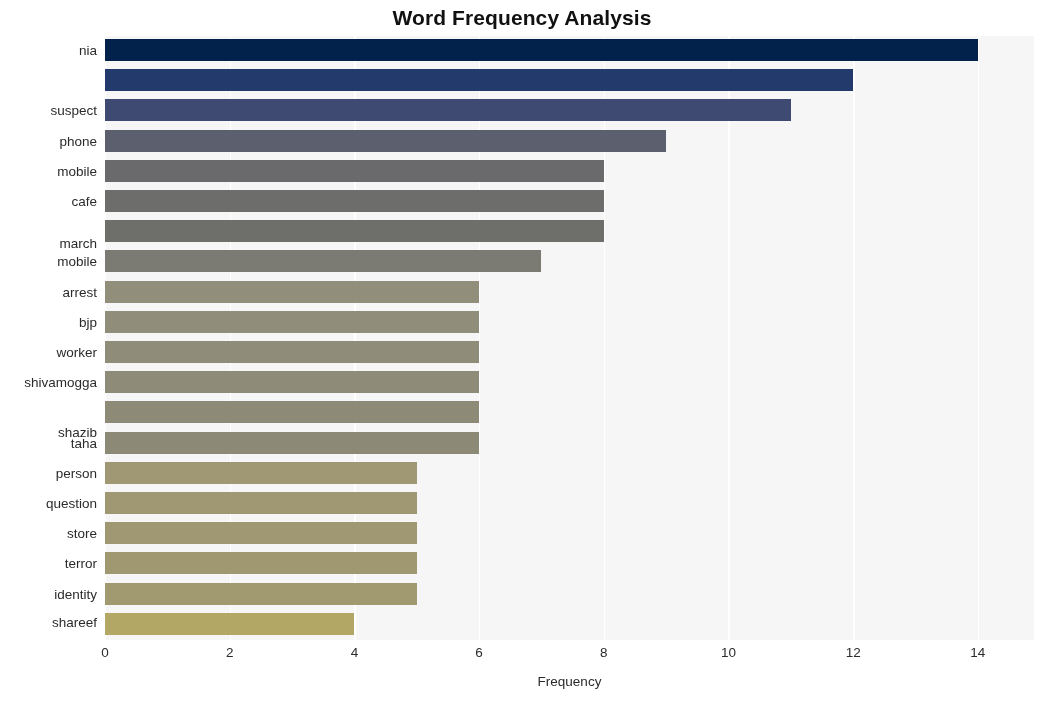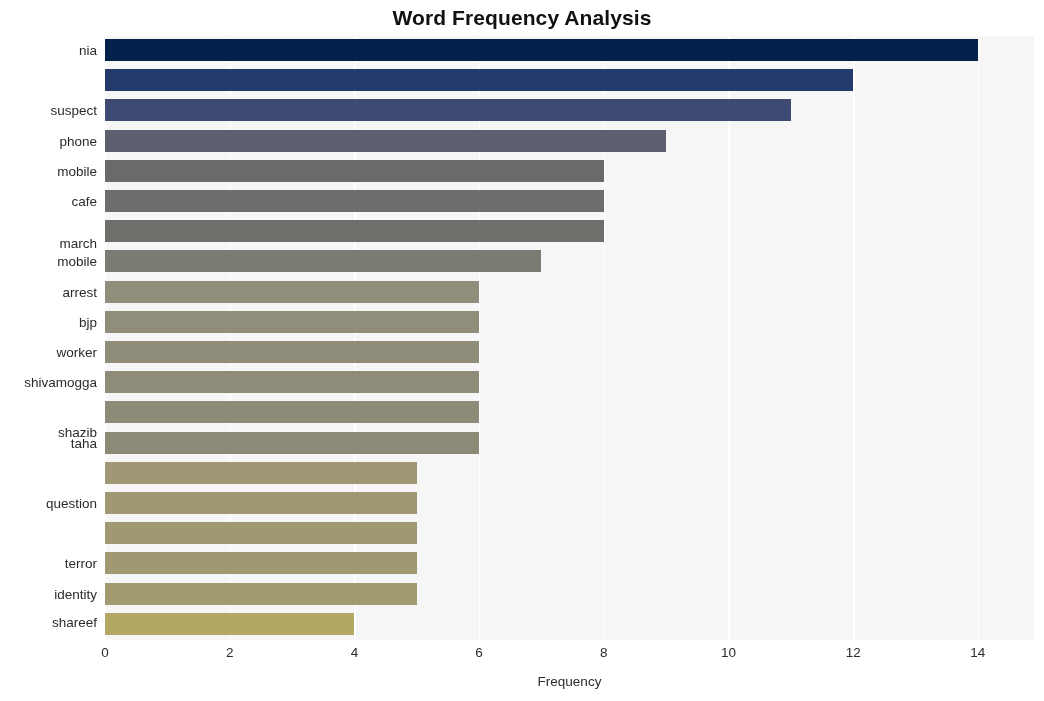--- a/index.html
+++ b/index.html
@@ -196,21 +196,23 @@
       <div class="ylabel" style="top: 120.8px; height: 30.2px; line-height: 30.2px;">mobile</div>
       <div class="ylabel" style="top: 151px; height: 30.2px; line-height: 30.2px;">cafe</div>
       <div class="ylabel" style="top: 193px; height: 30.2px; line-height: 30.2px;">march</div>
       <div class="ylabel" style="top: 211.4px; height: 30.2px; line-height: 30.2px;">mobile</div>
       <div class="ylabel" style="top: 241.6px; height: 30.2px; line-height: 30.2px;">arrest</div>
       <div class="ylabel" style="top: 271.8px; height: 30.2px; line-height: 30.2px;">bjp</div>
       <div class="ylabel" style="top: 302px; height: 30.2px; line-height: 30.2px;">worker</div>
       <div class="ylabel" style="top: 332.2px; height: 30.2px; line-height: 30.2px;">shivamogga</div>
       <div class="ylabel" style="top: 362.4px; height: 30.2px; line-height: 30.2px; margin-top: 20px;">shazib</div>
       <div class="ylabel" style="top: 392.6px; height: 30.2px; line-height: 30.2px;">taha</div>
+      <div class="ylabel" style="top: 422.8px; height: 30.2px; line-height: 30.2px;">person</div>
       <div class="ylabel" style="top: 453px; height: 30.2px; line-height: 30.2px;">question</div>
+      <div class="ylabel" style="top: 483.2px; height: 30.2px; line-height: 30.2px;">store</div>
       <div class="ylabel" style="top: 513.4px; height: 30.2px; line-height: 30.2px;">terror</div>
       <div class="ylabel" style="top: 543.6px; height: 30.2px; line-height: 30.2px;">identity</div>
       <div class="ylabel" style="top: 572px; height: 30.2px; line-height: 30.2px;">shareef</div>
     </div>
 
   <div id="xlabels">
       <div class="xtick" style="left: 105px;">0</div>
       <div class="xtick" style="left: 229.698px;">2</div>
       <div class="xtick" style="left: 354.396px;">4</div>
       <div class="xtick" style="left: 479.094px;">6</div>

